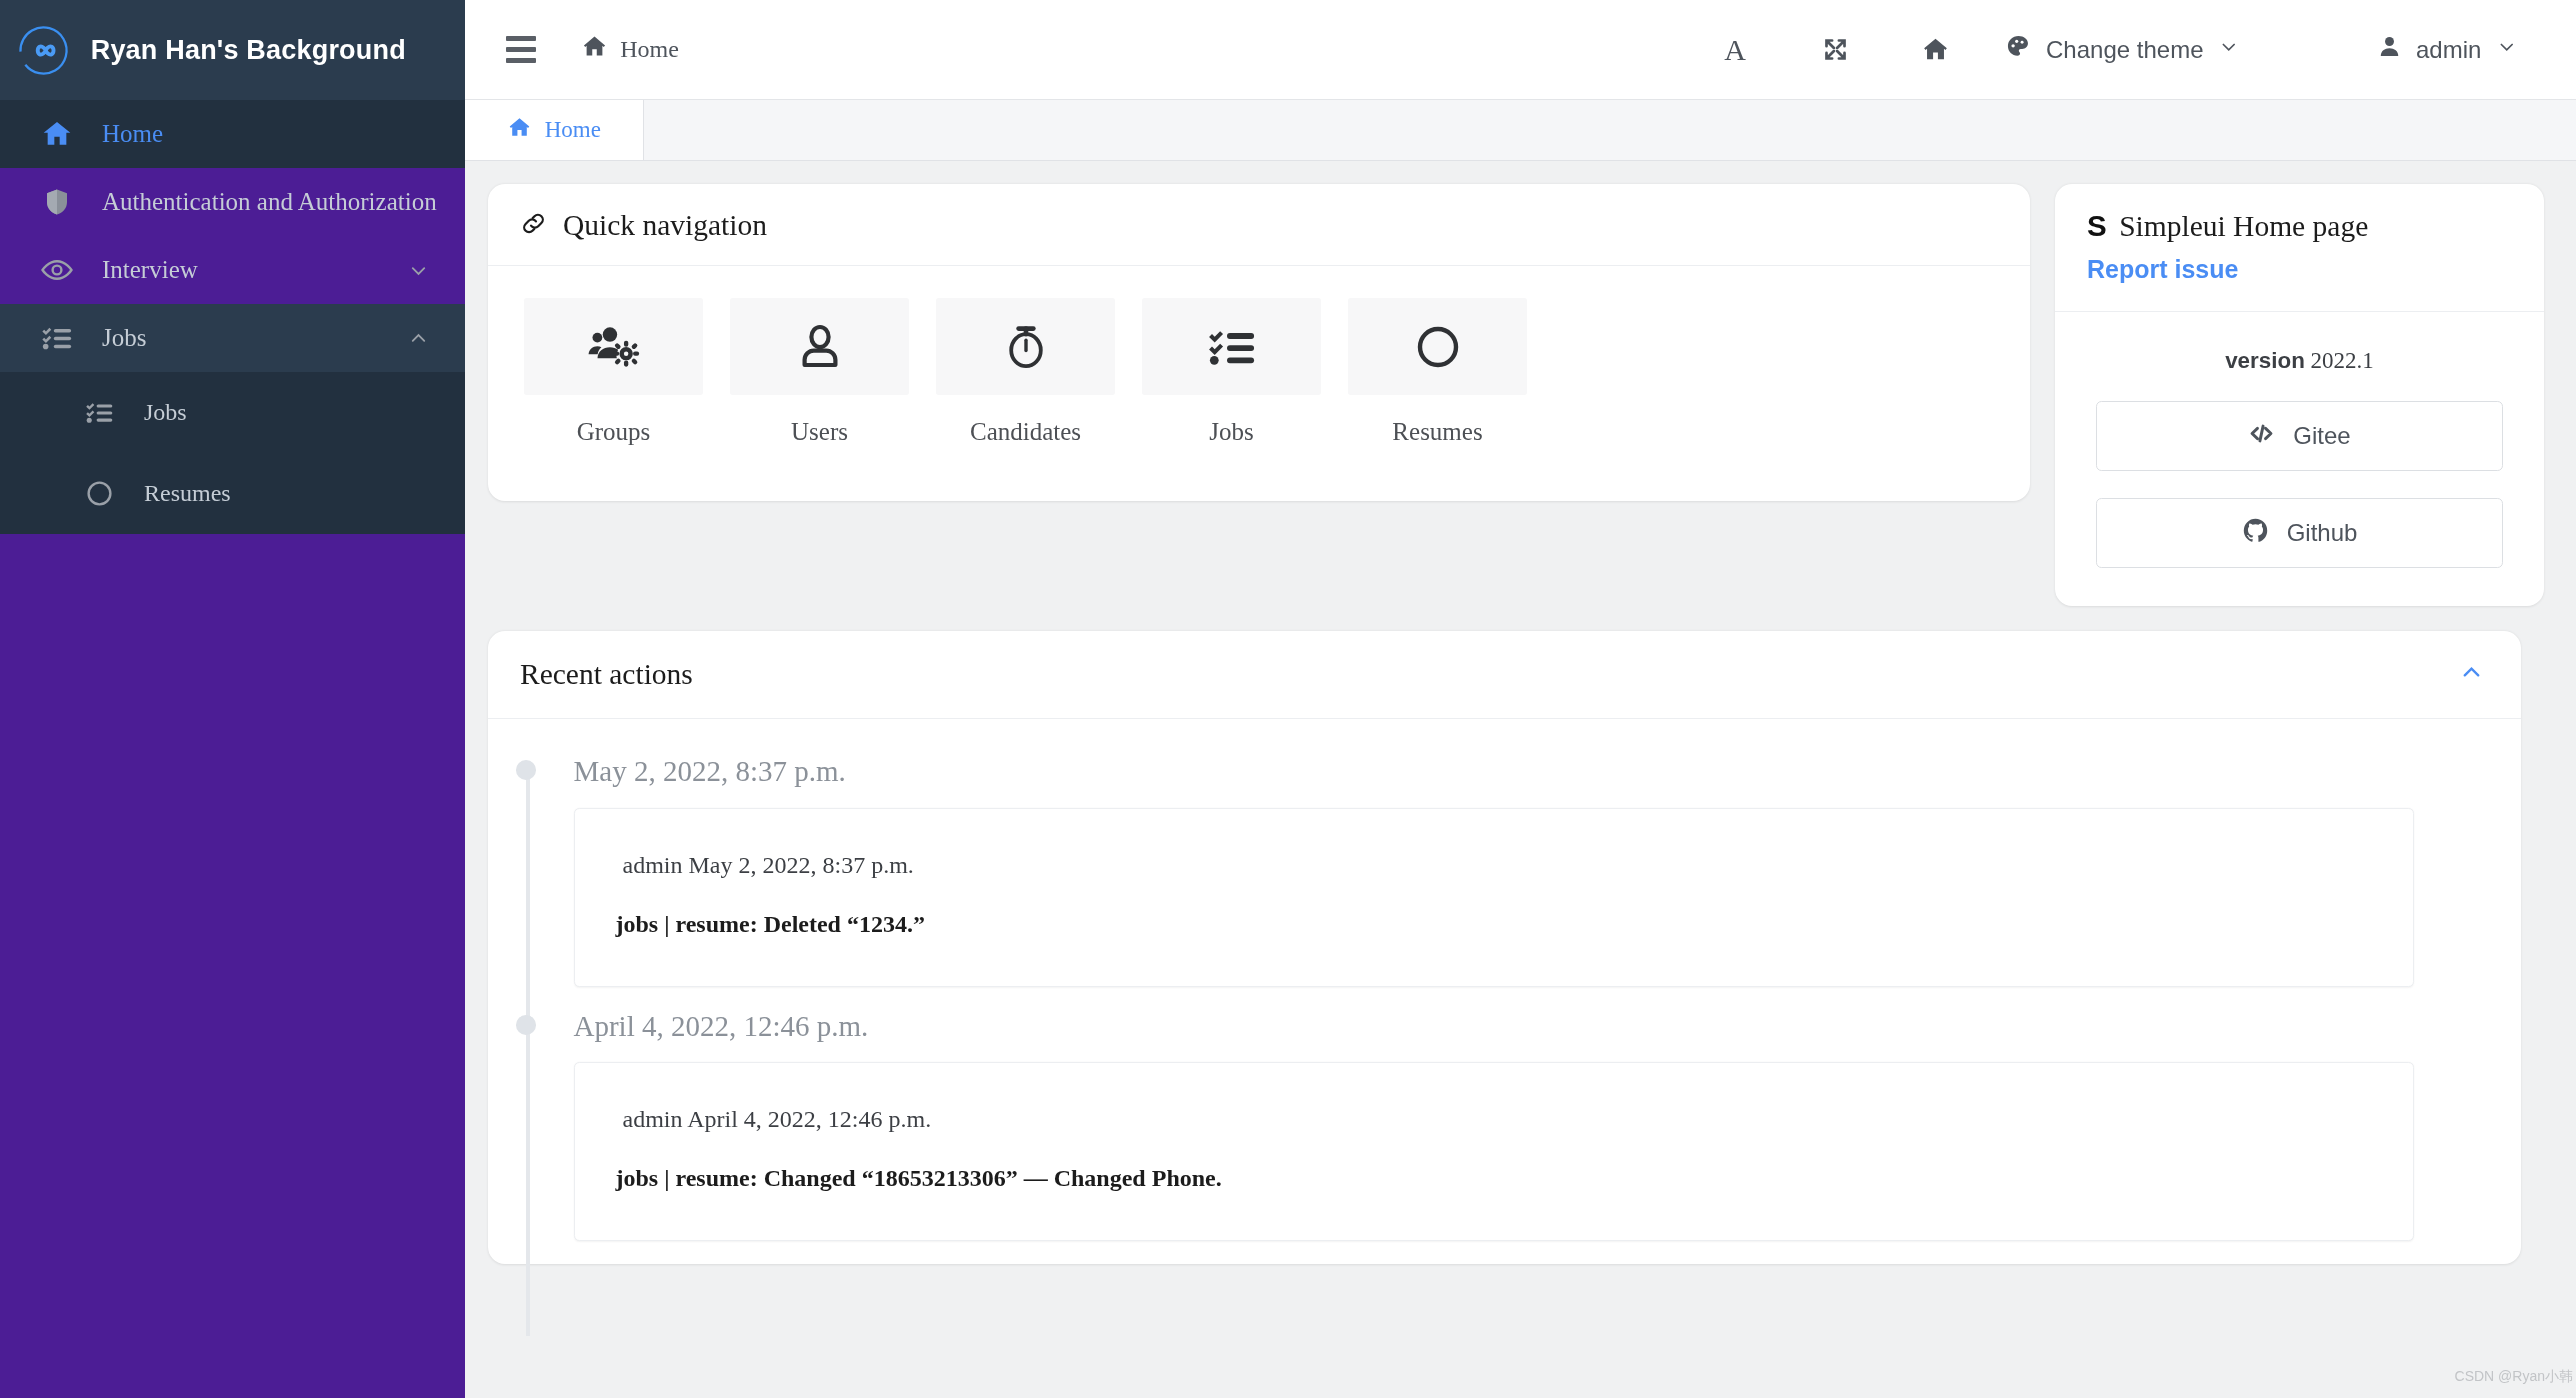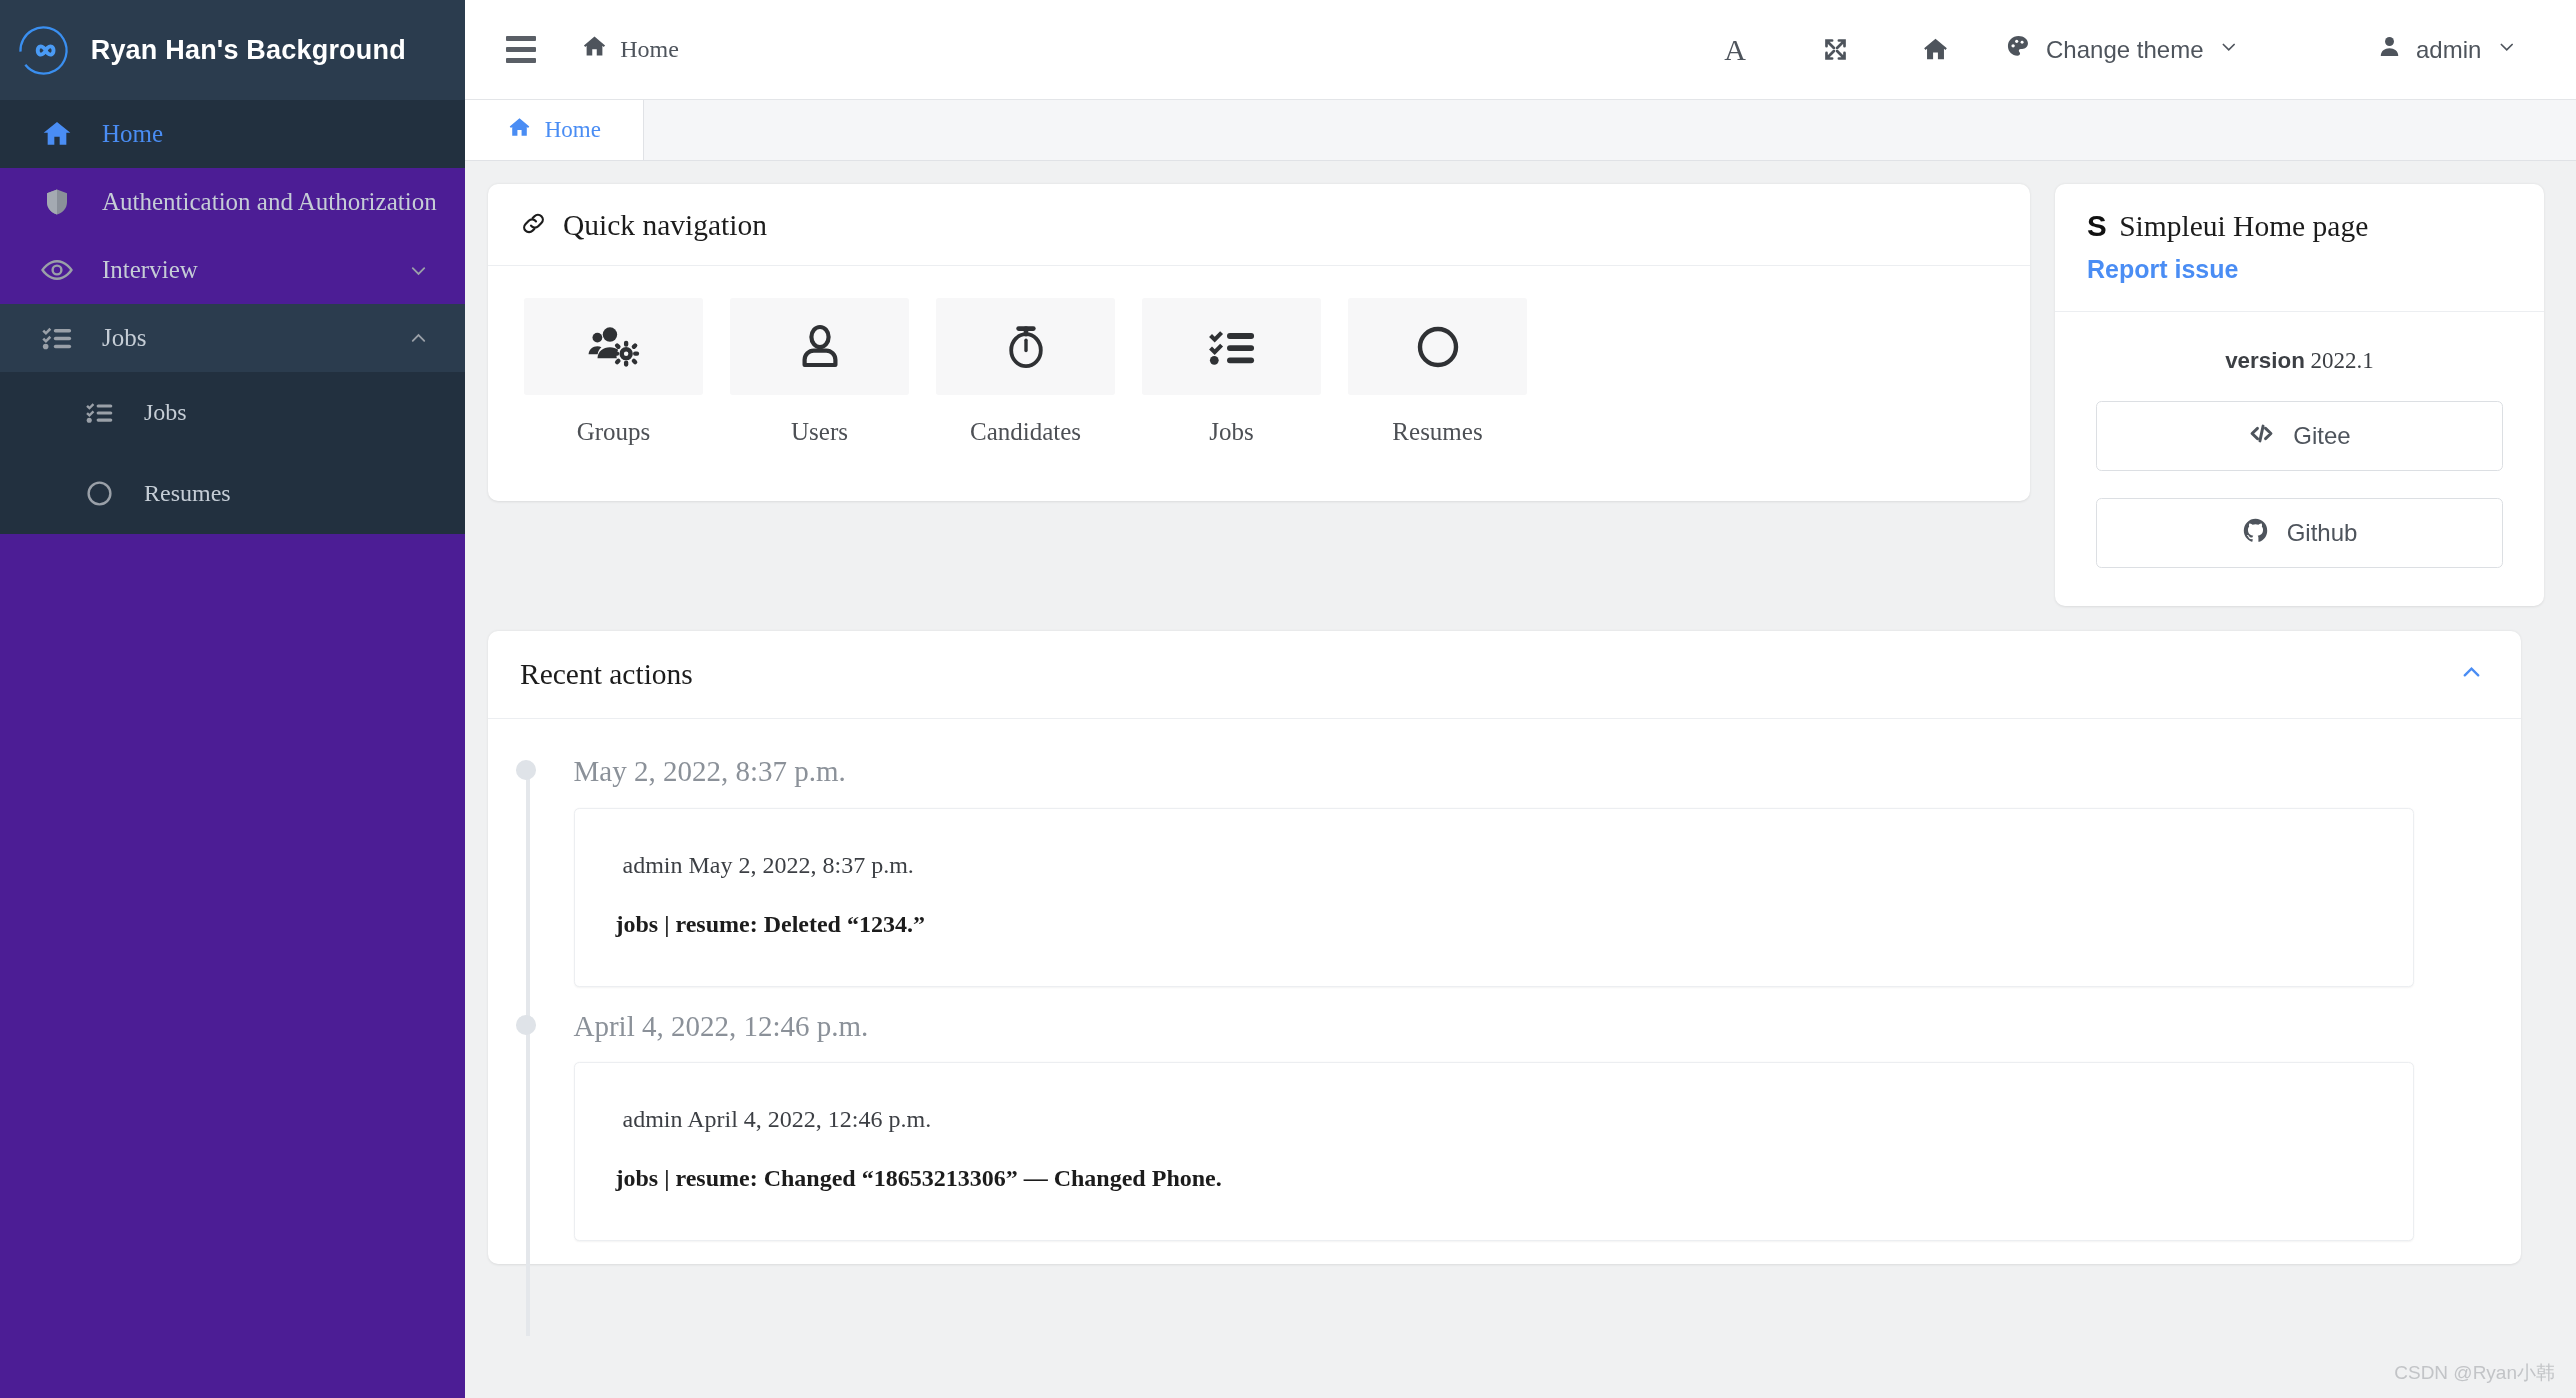--- a/index.html
+++ b/index.html
@@ -82,21 +82,21 @@
   .tab {
     width: 179px; background: #fff; border-right: 0.9px solid #e0e2e6;
     display: flex; align-items: center; justify-content: center;
     gap: 12.5px; color: #4a8df4; font-size: 23px; cursor: pointer;
   }
 
   .content { flex: 1 1 auto; overflow: hidden; padding: 23px 32px 0 23px; }
   .row-top { display: flex; gap: 25px; align-items: flex-start; }
 
   .card {
-    background: #fff; border-radius: 10px;
+    background: #fff; border-radius: 17px;
     box-shadow: 0 0.9px 2.7px rgba(0,0,0,.09);
   }
   .qn { flex: 1 1 auto; min-width: 0; }
   .card-head {
     padding: 25px 32px 23px 32px;
     border-bottom: 0.9px solid #eceef1;
     display: flex; align-items: center; gap: 16px;
   }
   .card-head .ttl { font-size: 29.5px; color: #1c1c1c; }
   .qn-body { padding: 32px 52px 55px 36px; display: flex; gap: 27px; }
@@ -154,23 +154,23 @@
     margin: 19.7px 0 0 21.5px; background: #fff;
     border: 0.9px solid #eceef1; border-radius: 5.4px;
     box-shadow: 0 0.9px 1.8px rgba(0,0,0,.05);
     padding: 43px 36px 48px 41px;
     max-width: 1840px;
   }
   .tl-meta { font-size: 24px; color: #3c3f44; margin-left: 7px; }
   .tl-act { margin-top: 32px; font-size: 24px; color: #1c1c1c; font-weight: bold; }
 
   .watermark {
-    position: absolute; right: 21px; bottom: 12.5px;
+    position: absolute; right: 3px; bottom: 12.5px;
     font-family: "Liberation Sans", sans-serif;
-    font-size: 19px; color: #c2c4c7;
+    font-size: 14px; color: #c2c4c7;
   }
 </style>
 </head>
 <body>
 
 <div class="app">
 
   <aside class="sidebar">
 
     <div class="brand">

